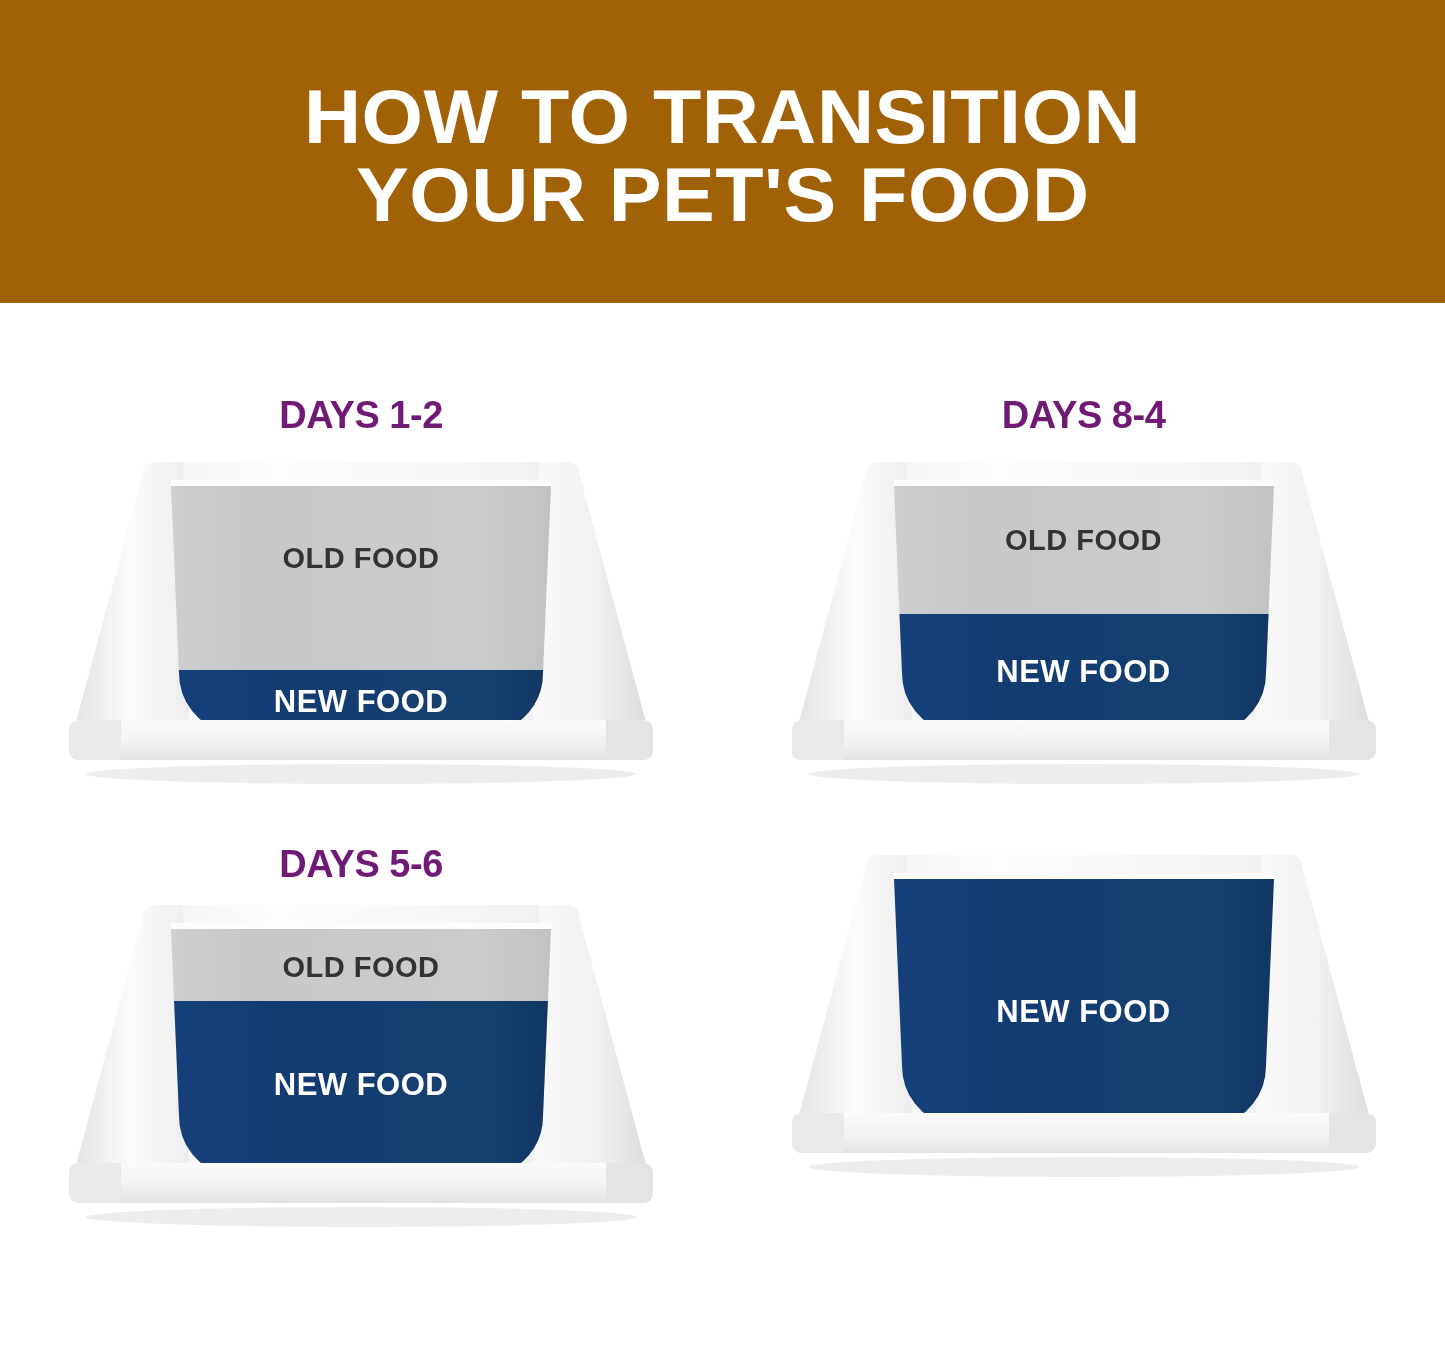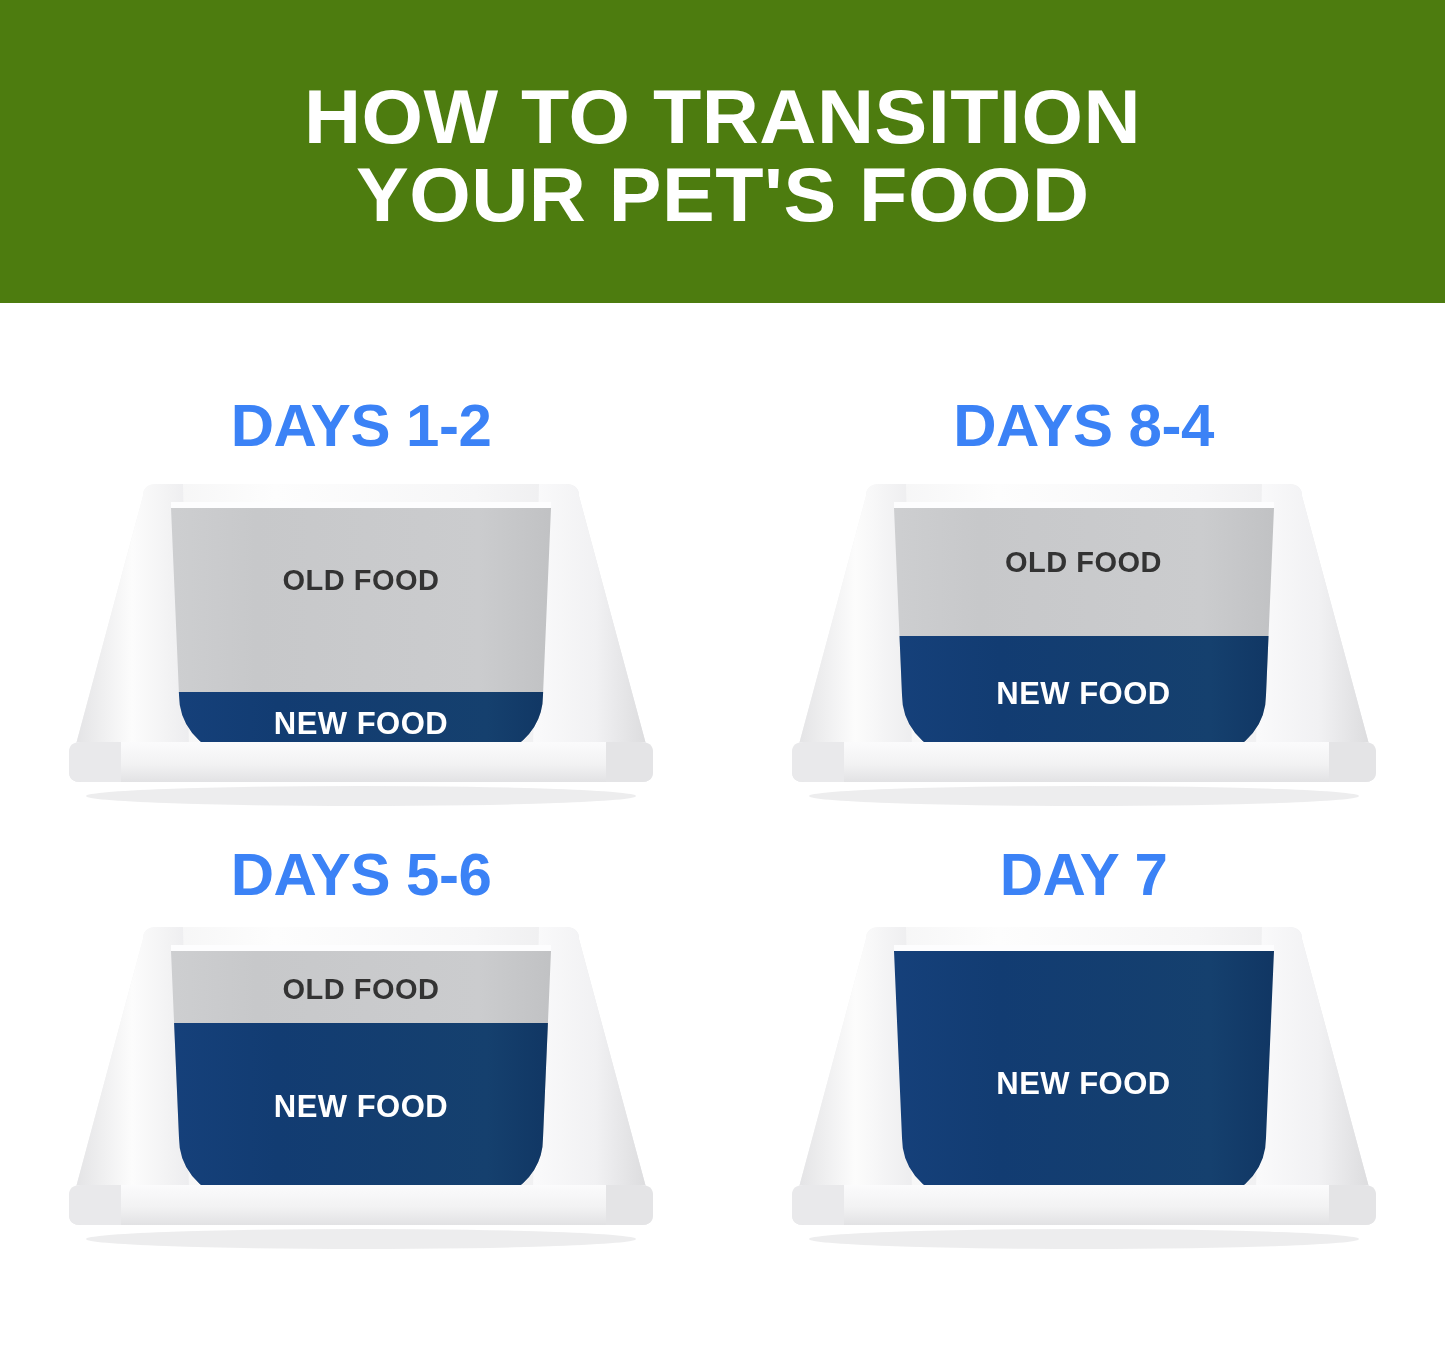--- a/index.html
+++ b/index.html
@@ -12,21 +12,21 @@
     height: 1364px;
     font-family: "Liberation Sans", sans-serif;
     overflow: hidden;
     position: relative;
   }
 
   
   .banner {
     width: 1445px;
     height: 303px;
-    background: #4d7c0f;
+    background: #a16207;
     display: flex;
     flex-direction: column;
     align-items: center;
     justify-content: center;
     box-sizing: border-box;
     padding-top: 8px;
   }
   .banner-line {
     color: #ffffff;
     font-weight: bold;
@@ -51,23 +51,23 @@
     grid-template-columns: 722px 723px;
     grid-template-rows: 530px 531px;
   }
   .cell {
     position: relative;
     display: flex;
     flex-direction: column;
     align-items: center;
   }
   .day-label {
-    color: #3b82f6;
+    color: #701a75;
     font-weight: bold;
-    font-size: 60px;
+    font-size: 38px;
     letter-spacing: -0.5px;
     margin-top: 93px;
     margin-bottom: 0;
     line-height: 1;
     white-space: nowrap;
   }
   .cell.row2 .day-label { margin-top: 12px; }
 
   .bowl-wrap {
     position: relative;
@@ -216,21 +216,20 @@
         <path d="M18,272 Q18,262 30,262 L590,262 Q602,262 602,272 L602,292 Q602,302 590,302 L30,302 Q18,302 18,292 Z" fill="url(#base1)"></path>
         <path d="M18,272 Q18,262 30,262 L70,262 L70,302 L30,302 Q18,302 18,292 Z" fill="#E9E9EB"></path>
         <path d="M555,262 L590,262 Q602,262 602,272 L602,292 Q602,302 590,302 L555,302 Z" fill="#E4E4E6"></path>
       </svg>
       <div class="food-label old-label" style="top:50px">OLD FOOD</div>
       <div class="food-label new-label" style="top:166px">NEW FOOD</div>
     </div>
   </div>
 
   <div class="cell row2">
-    <div class="day-label">DAY 7</div>
     <div class="bowl-wrap">
       <svg class="bowl-svg" viewBox="0 0 620 330">
         <defs>
           <clipPath id="inner4">
             <path d="M120,28 L500,28 L492,215 Q492,258 440,280 Q380,300 310,300 Q240,300 180,280 Q128,258 128,215 Z"></path>
           </clipPath>
         </defs>
         <ellipse cx="310" cy="316" rx="275" ry="10" fill="#DCDCDE" opacity="0.5"></ellipse>
         <path d="M92,16 Q92,4 106,4 L514,4 Q528,4 528,16 L596,268 L24,268 Z" fill="url(#sh1)"></path>
         <path d="M92,16 Q92,4 106,4 L132,4 L138,268 L24,268 Z" fill="url(#lw1)"></path>

